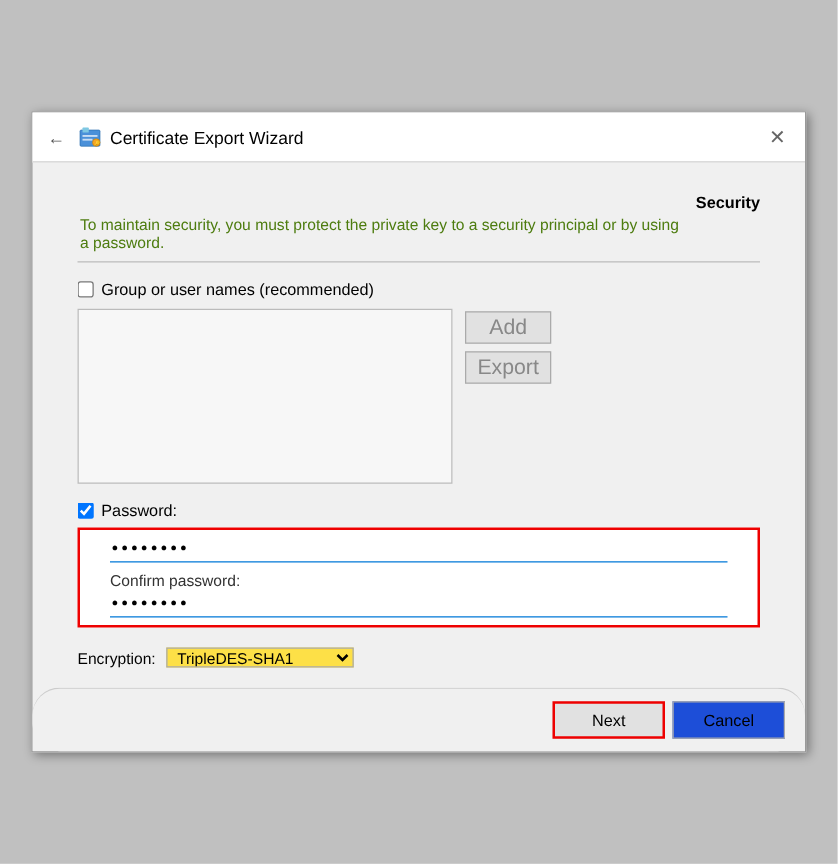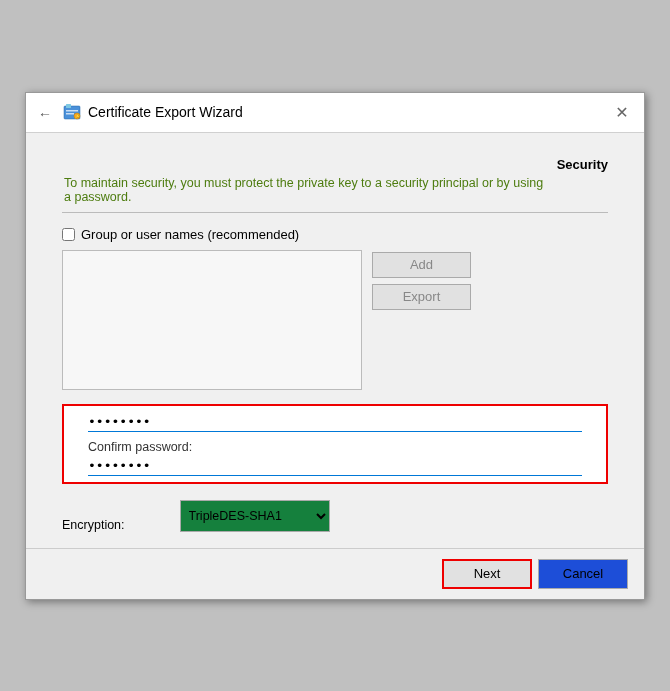--- a/index.html
+++ b/index.html
@@ -102,25 +102,25 @@
       background: #f7f7f7;
       border: 1px solid #bbb;
     }
     .group-buttons {
       display: flex;
       flex-direction: column;
       gap: 6px;
       padding-top: 2px;
     }
     .btn-side {
-      width: 99px;
+      width: 69px;
       height: 26px;
       background: #e1e1e1;
       border: 1px solid #aaa;
-      font-size: 13px;
+      font-size: 17px;
       cursor: pointer;
       color: #888;
     }
     .password-section {
       margin-bottom: 16px;
     }
     .password-checkbox-row {
       display: flex;
       align-items: center;
       gap: 6px;
@@ -159,34 +159,34 @@
       display: flex;
       align-items: flex-end;
       gap: 8px;
       margin-top: 10px;
     }
     .encryption-label {
       font-size: 12.5px;
     }
     .encryption-select {
       width: 150px;
-      height: 32px;
+      height: 16px;
       font-size: 12.5px;
       border: 1px solid #aaa;
-      background: #15803d;
+      background: #fde047;
       padding: 0 4px;
-      margin-left: 47px;
     }
     .footer {
       background: #f0f0f0;
       border-top: 1px solid #ccc;
       display: flex;
       justify-content: flex-end;
       gap: 6px;
       padding: 10px 16px;
+      border-radius: 22px;
     }
     .btn-footer {
       width: 90px;
       height: 30px;
       font-size: 13px;
       cursor: pointer;
       border: 1px solid #aaa;
       background: #1d4ed8;
     }
     .btn-next {
@@ -232,20 +232,24 @@
 
     <div class="group-area">
       <div class="group-listbox"></div>
       <div class="group-buttons">
         <button class="btn-side">Add</button>
         <button class="btn-side">Export</button>
       </div>
     </div>
 
     <div class="password-section">
+      <div class="password-checkbox-row">
+        <input type="checkbox" checked="" style="">
+        <label>Password:</label>
+      </div>
       <div class="password-box">
         <input type="password" class="password-input" value="12345678" style="">
         <div class="confirm-label">Confirm password:</div>
         <input type="password" class="password-input" value="12345678" style="">
       </div>
     </div>
 
     <div class="encryption-row">
       <label class="encryption-label">Encryption:</label>
       <select class="encryption-select">

